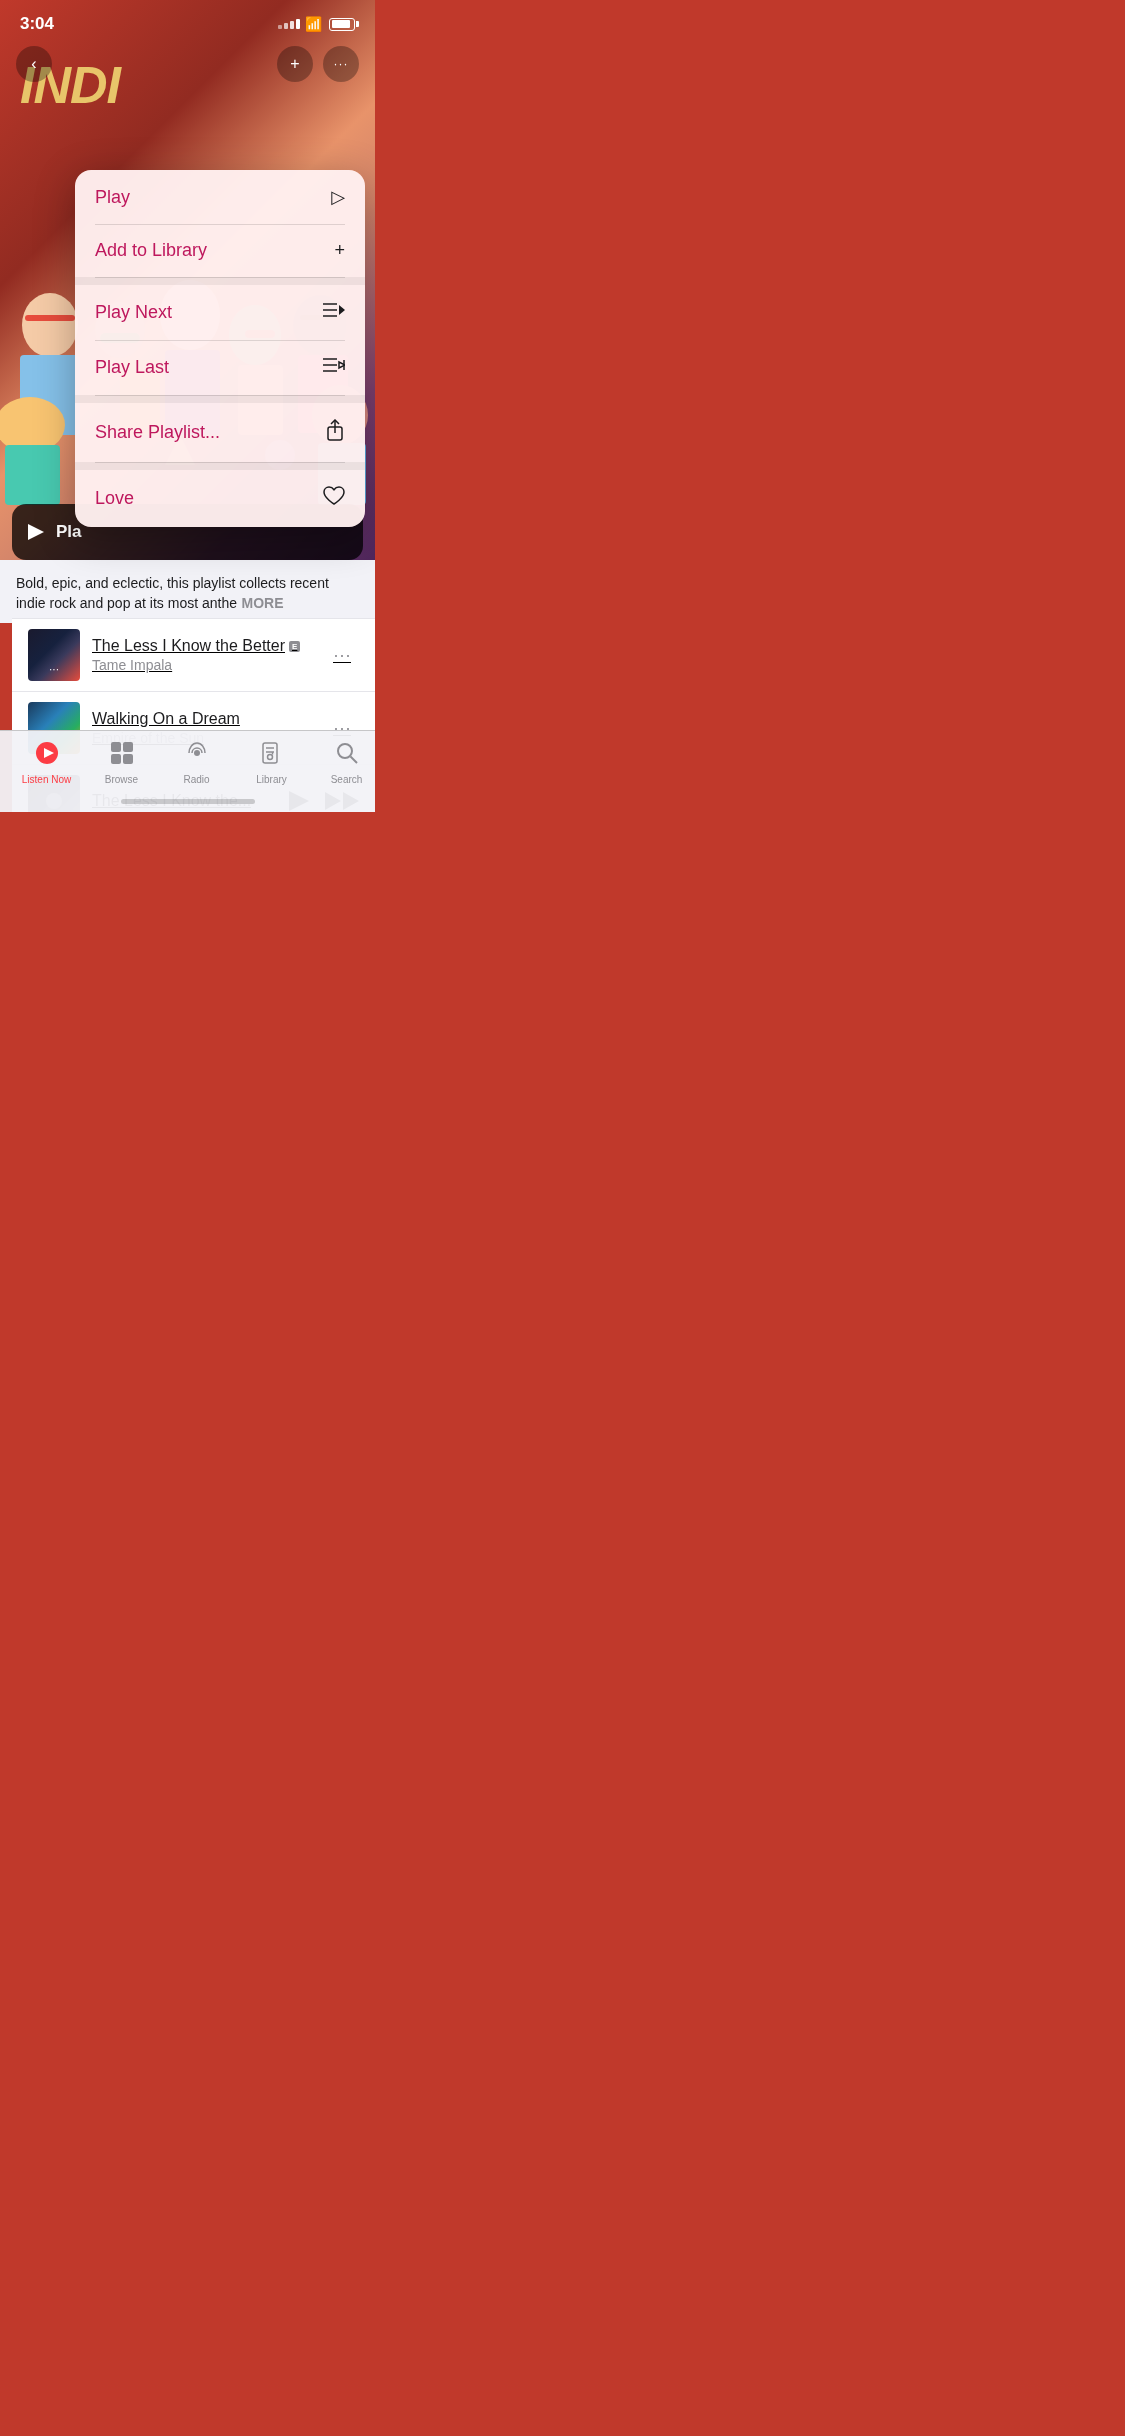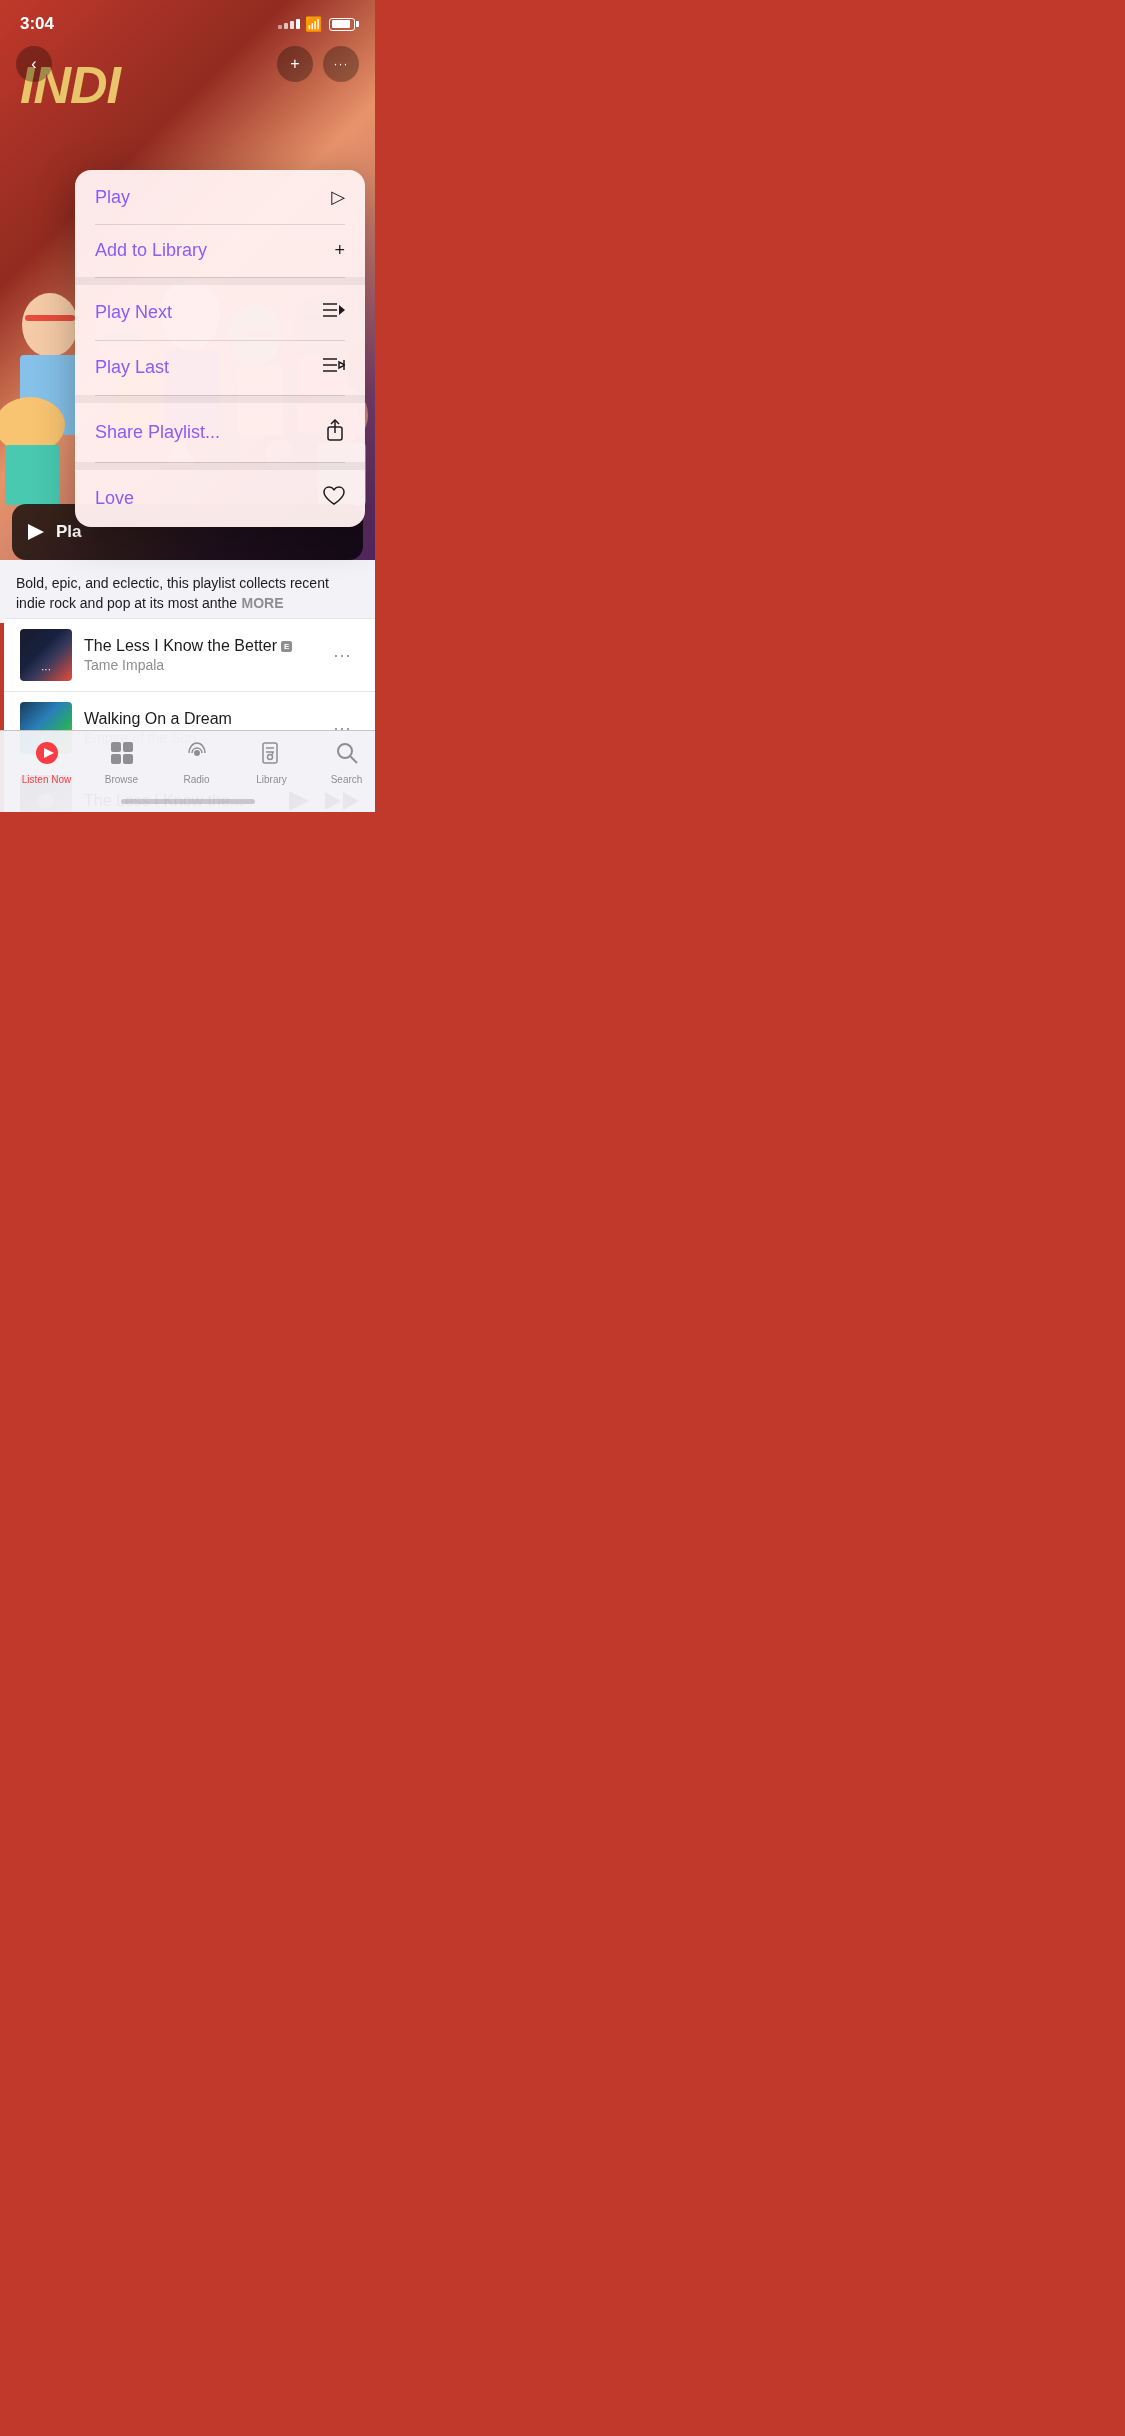--- a/index.html
+++ b/index.html
@@ -160,23 +160,24 @@
     .more-link {
       color: #8e8e93;
       font-size: 14px;
       font-weight: 600;
     }
 
     
     .song-list {
       position: absolute;
       top: 618px;
-      left: 4px; right: 0;
+      left: 12px; right: 0;
       background: #f0abfc;
       z-index: 1;
+      text-decoration: underline;
     }
     .song-item {
       display: flex;
       align-items: center;
       padding: 10px 16px;
       background: white;
       border-bottom: 0.5px solid #e5e5ea;
       gap: 12px;
     }
     .song-item:first-child {
@@ -349,21 +350,21 @@
       position: absolute;
       bottom: 0; left: 20px; right: 20px;
       height: 0.5px;
       background: rgba(0,0,0,0.12);
     }
     .menu-item.section-break {
       border-top: 8px solid rgba(0,0,0,0.06);
     }
     .menu-item-label {
       font-size: 18px;
-      color: #8b5cf6;
+      color: #be185d;
       font-weight: 400;
     }
     .menu-item-icon {
       font-size: 18px;
       color: #1c1c1e;
     }
 
     
     .figures-svg {
       position: absolute;

